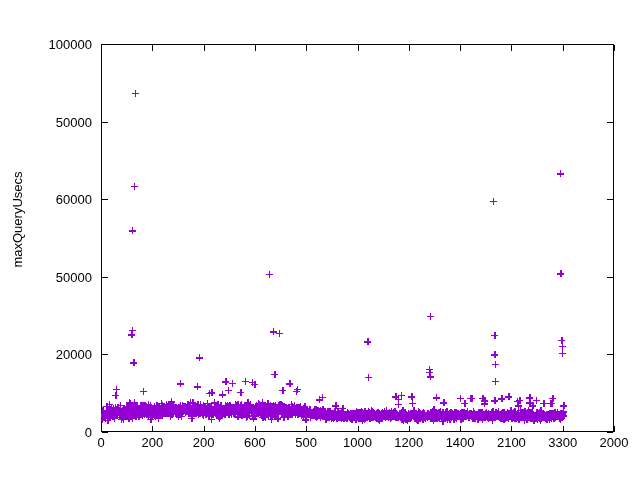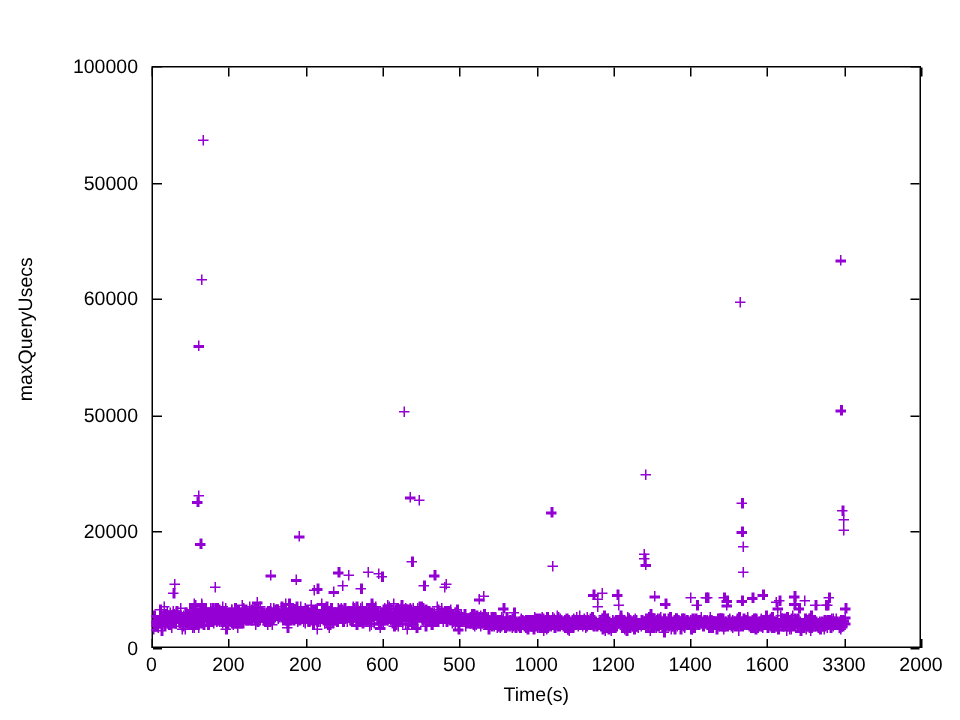--- a/index.html
+++ b/index.html
@@ -140,21 +140,20 @@
   }
 </style>
 </head>
 <body>
 
 <div id="chart-root">
 
 
   <div class="y-axis-title">maxQueryUsecs</div>
 
-  <div class="x-axis-title">Time(s)</div>
 
 
   <div class="plot-frame"></div>
 
   <div id="ticks-layer">
       <div class="ytick-label" style="top: 432px;">0</div>
       <div class="tick-mark-y" style="top: 432px;"></div>
       <div class="tick-mark-y right" style="top: 432px;"></div>
       <div class="ytick-label" style="top: 354.4px;">20000</div>
       <div class="tick-mark-y" style="top: 354px;"></div>
@@ -188,21 +187,21 @@
       <div class="tick-mark-x top" style="left: 306px;"></div>
       <div class="xtick-label" style="left: 357.5px;">1000</div>
       <div class="tick-mark-x" style="left: 358px;"></div>
       <div class="tick-mark-x top" style="left: 358px;"></div>
       <div class="xtick-label" style="left: 408.8px;">1200</div>
       <div class="tick-mark-x" style="left: 409px;"></div>
       <div class="tick-mark-x top" style="left: 409px;"></div>
       <div class="xtick-label" style="left: 460.1px;">1400</div>
       <div class="tick-mark-x" style="left: 460px;"></div>
       <div class="tick-mark-x top" style="left: 460px;"></div>
-      <div class="xtick-label" style="left: 511.4px;">1600</div>
+      <div class="xtick-label" style="left: 511.4px;">2100</div>
       <div class="tick-mark-x" style="left: 511px;"></div>
       <div class="tick-mark-x top" style="left: 511px;"></div>
       <div class="xtick-label" style="left: 562.7px;">3300</div>
       <div class="tick-mark-x" style="left: 563px;"></div>
       <div class="tick-mark-x top" style="left: 563px;"></div>
       <div class="xtick-label" style="left: 614px;">2000</div>
       <div class="tick-mark-x" style="left: 614px;"></div>
       <div class="tick-mark-x top" style="left: 614px;"></div>
     </div>
 

